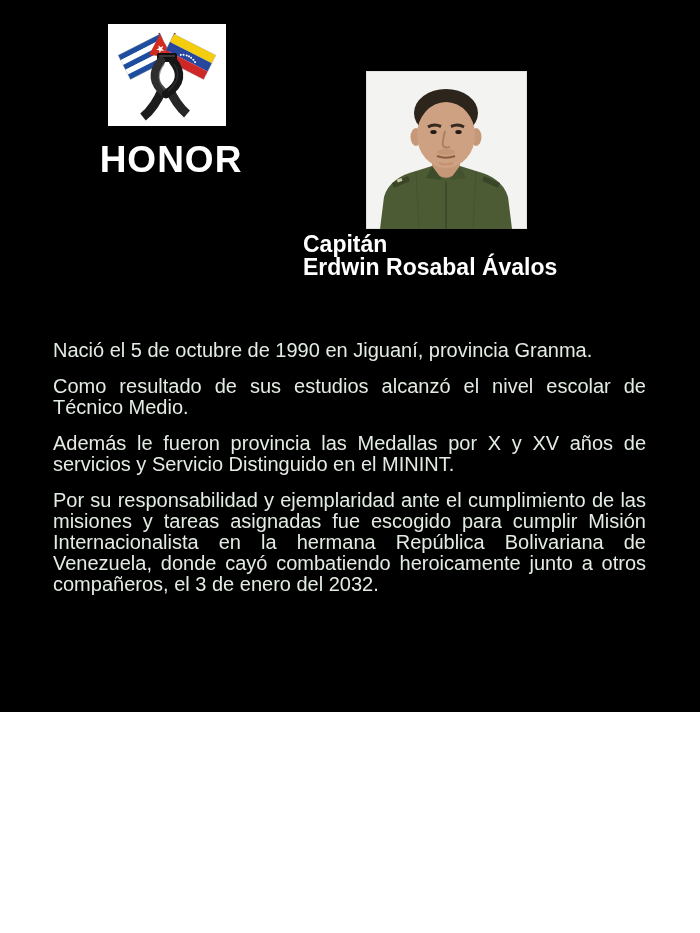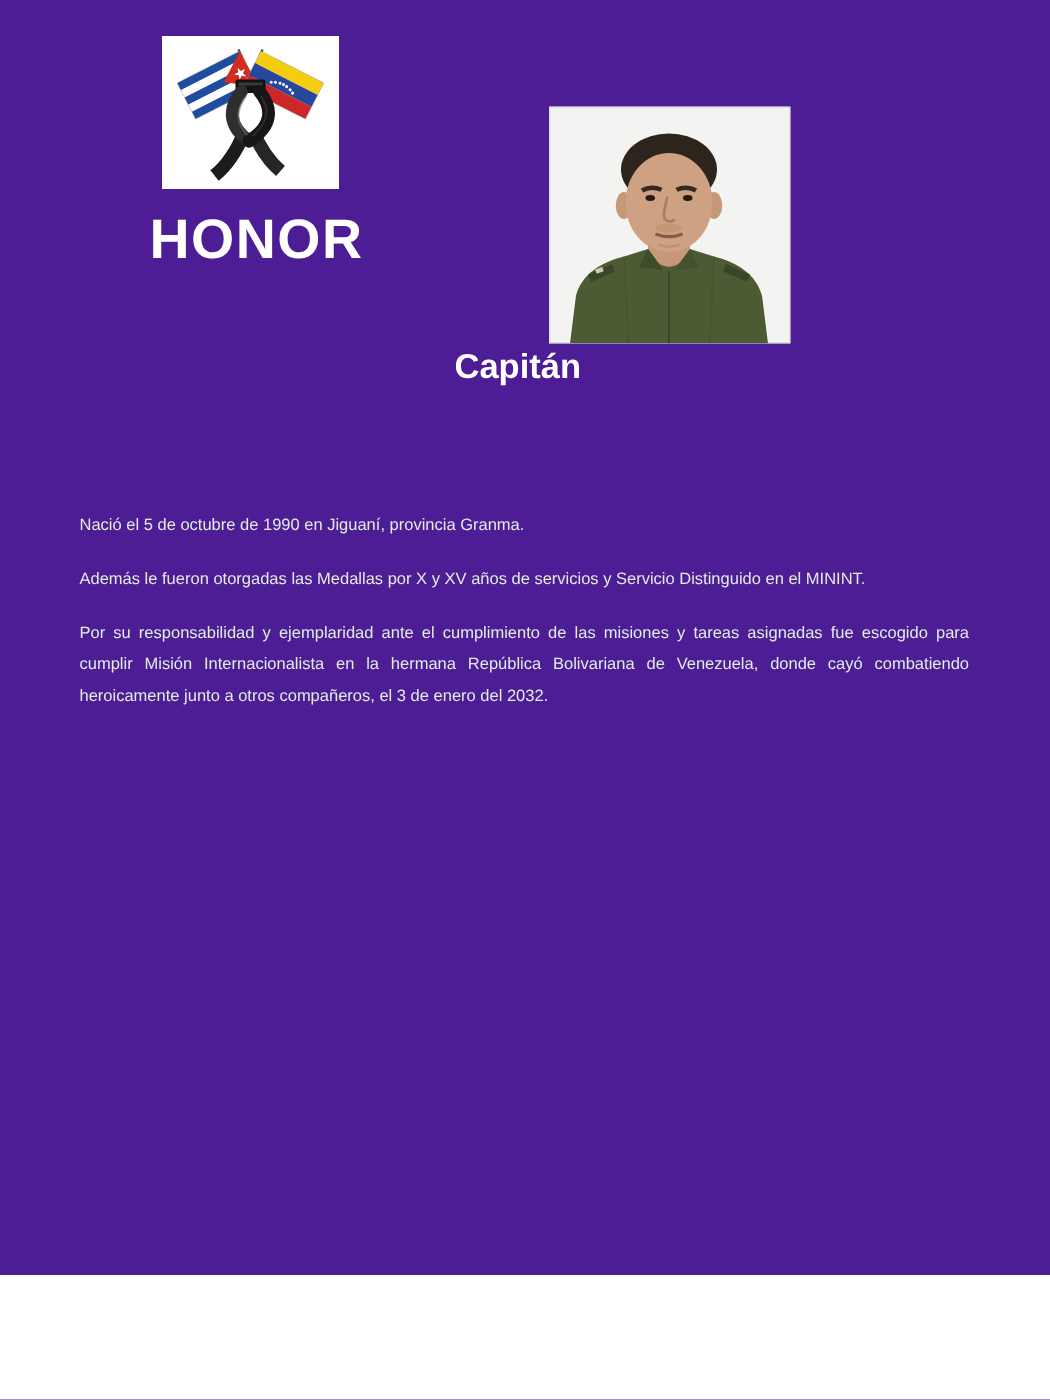--- a/index.html
+++ b/index.html
@@ -1,20 +1,20 @@
 <!DOCTYPE html>
 <html><head>
 <meta charset="utf-8">
 <style>
   html, body { margin: 0; padding: 0; }
   .canvas {
     position: relative;
     width: 700px;
-    height: 850px;
-    background: #4c1d95;
+    height: 712px;
+    background: #000000;
     font-family: "Liberation Sans", sans-serif;
     overflow: hidden;
   }
   .emblem-box {
     position: absolute;
     left: 108px; top: 24px;
     width: 118px; height: 102px;
     background: #ffffff;
   }
   .emblem-box svg { display: block; width: 100%; height: 100%; }
@@ -43,21 +43,21 @@
     color: #ffffff;
     font-weight: bold;
     font-size: 23px;
     line-height: 23px;
   }
   .bio-block {
     position: absolute;
     left: 53px; top: 340px;
     width: 593px;
     color: #E3ECE3;
-    font-size: 11px;
+    font-size: 20px;
     line-height: 21px;
     text-align: justify;
   }
   .bio-block p { margin: 0 0 15px 0; }
 </style>
 </head>
 <body>
 
 <div class="canvas">
 
@@ -147,21 +147,23 @@
       <polygon points="26,112 42,105 44,110 28,117" fill="#3a4628"></polygon>
       <polygon points="134,112 118,105 116,110 132,117" fill="#3a4628"></polygon>
       <rect x="31" y="108" width="5" height="3" fill="#cfc9a8" transform="rotate(-20 33 109)"></rect>
       <path d="M50,100 L53,158" stroke="#3f4c2a" stroke-width="1" opacity="0.5" fill="none"></path>
       <path d="M110,100 L107,158" stroke="#3f4c2a" stroke-width="1" opacity="0.5" fill="none"></path>
     </svg>
   </div>
 
   <div class="caption-block">
     <div>Capitán</div>
+    <div>Erdwin Rosabal Ávalos</div>
   </div>
 
   <div class="bio-block">
     <p>Nació el 5 de octubre de 1990 en Jiguaní, provincia Granma.</p>
-    <p>Además le fueron otorgadas las Medallas por X y XV años de servicios y Servicio Distinguido en el MININT.</p>
+    <p>Como resultado de sus estudios alcanzó el nivel escolar de Técnico Medio.</p>
+    <p>Además le fueron provincia las Medallas por X y XV años de servicios y Servicio Distinguido en el MININT.</p>
     <p>Por su responsabilidad y ejemplaridad ante el cumplimiento de las misiones y tareas asignadas fue escogido para cumplir Misión Internacionalista en la hermana República Bolivariana de Venezuela, donde cayó combatiendo heroicamente junto a otros compañeros, el 3 de enero del 2032.</p>
   </div>
 
 </div>
 
 </body></html>

